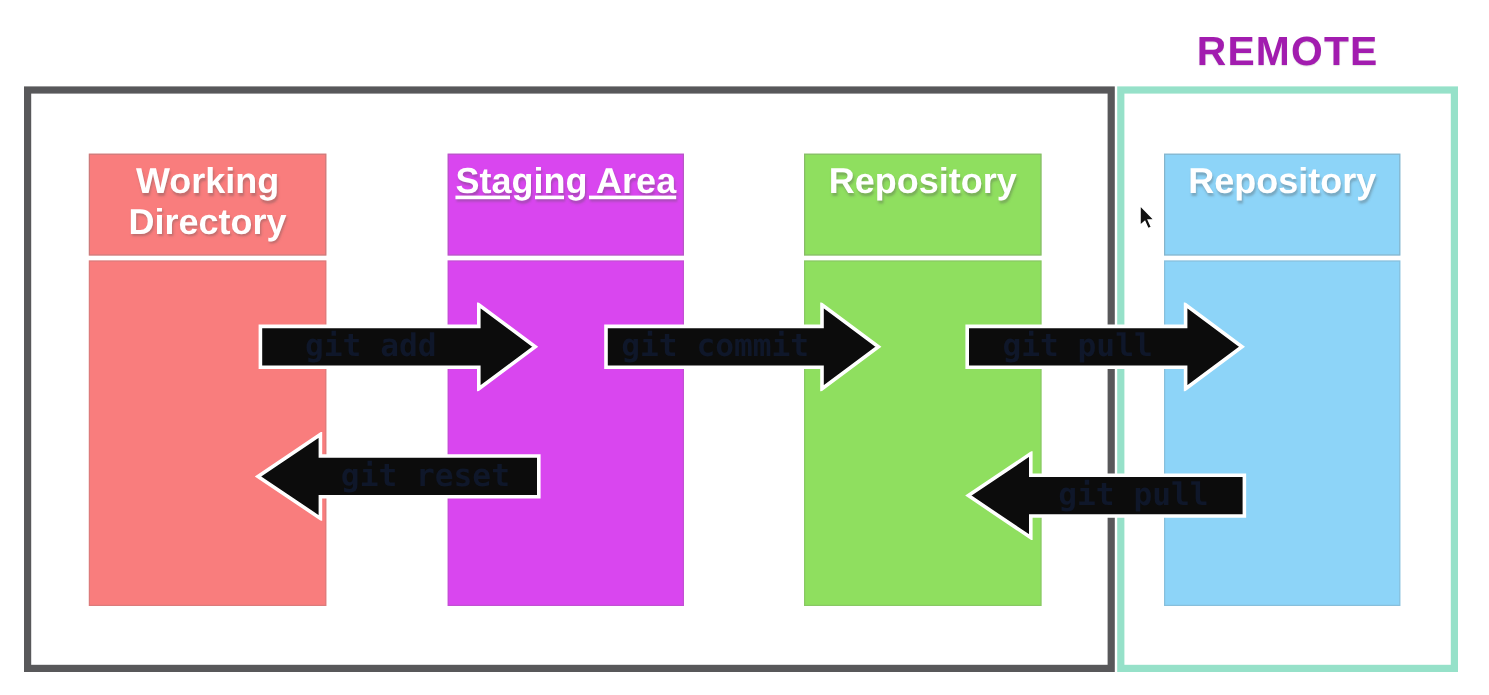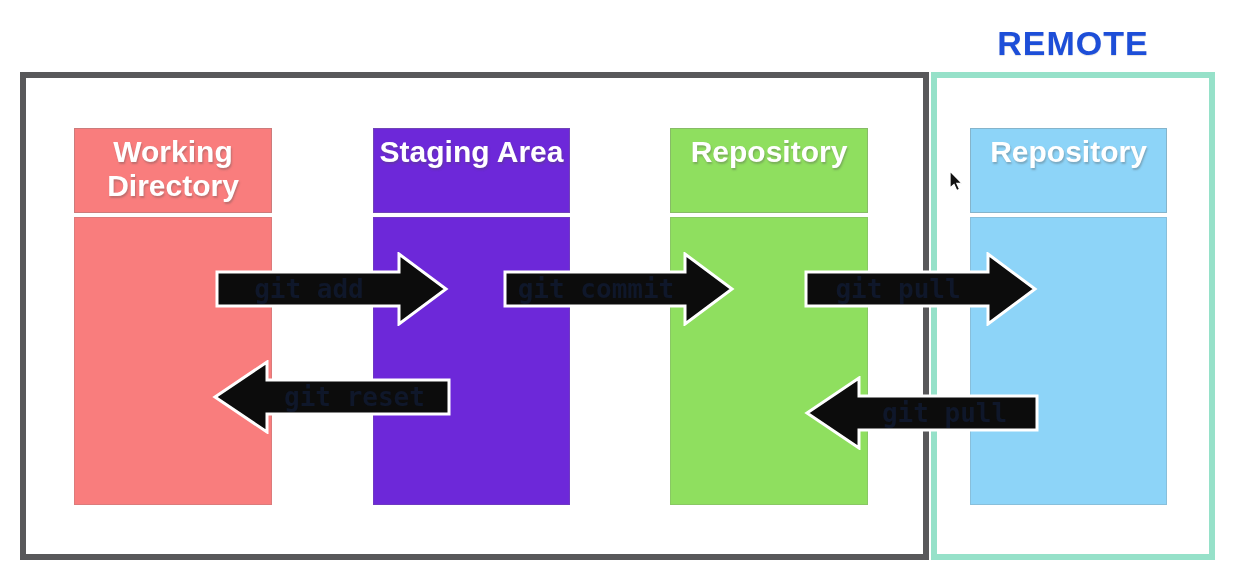--- a/index.html
+++ b/index.html
@@ -7,41 +7,41 @@
   .canvas {
     position:relative; width:1241px; height:579px; background:#ffffff;
     overflow:hidden; font-family:"Liberation Sans", sans-serif;
   }
   .group-title {
     position:absolute; top:24px; font-size:34px; font-weight:bold;
     letter-spacing:1px; text-align:center;
     text-shadow:0 1px 1px rgba(0,0,0,0.12);
   }
   .local-title  { left:20px;  width:908px; color:#5f5f5f; }
-  .remote-title { left:931px; width:284px; color:#1d4ed8; }
+  .remote-title { left:931px; width:284px; color:#a21caf; }
 
   .group-box { position:absolute; top:72px; height:488px; }
   .local-box  { left:20px;  width:909px; border:6px solid #58585a; }
   .remote-box { left:931px; width:284px; border:6px solid #96e1c9; }
 
   .column { position:absolute; top:128px; }
   .col-header {
     height:85px; padding-top:6px; text-align:center; color:#ffffff;
     font-weight:bold; font-size:30px; line-height:1.12;
     text-shadow:1px 2px 2px rgba(80,80,80,0.35);
     border:1px solid rgba(120,120,120,0.35);
   }
   .col-body { margin-top:4px; height:288px; border:1px solid rgba(120,120,120,0.22); }
 
   .col-wd   { left:74px;  width:198px; }
   .col-sa   { left:373px; width:197px; }
   .col-repo { left:670px; width:198px; }
   .col-rrepo{ left:970px; width:197px; }
   .col-wd .col-header,   .col-wd .col-body   { background:#f97d7d; }
-  .col-sa .col-header,   .col-sa .col-body   { background:#6d28d9; }
+  .col-sa .col-header,   .col-sa .col-body   { background:#d946ef;text-decoration:underline; }
   .col-repo .col-header, .col-repo .col-body { background:#8fdf5f; }
   .col-rrepo .col-header,.col-rrepo .col-body{ background:#8dd4f8; }
 
   .arrow { position:absolute; }
   .arrow svg { display:block; }
   .arrow-label {
     position:absolute; top:0; height:100%;
     display:flex; align-items:center; justify-content:center;
     color:#0f172a; font-family:"DejaVu Sans Mono", monospace;
     font-weight:bold; font-size:26px; white-space:nowrap;

